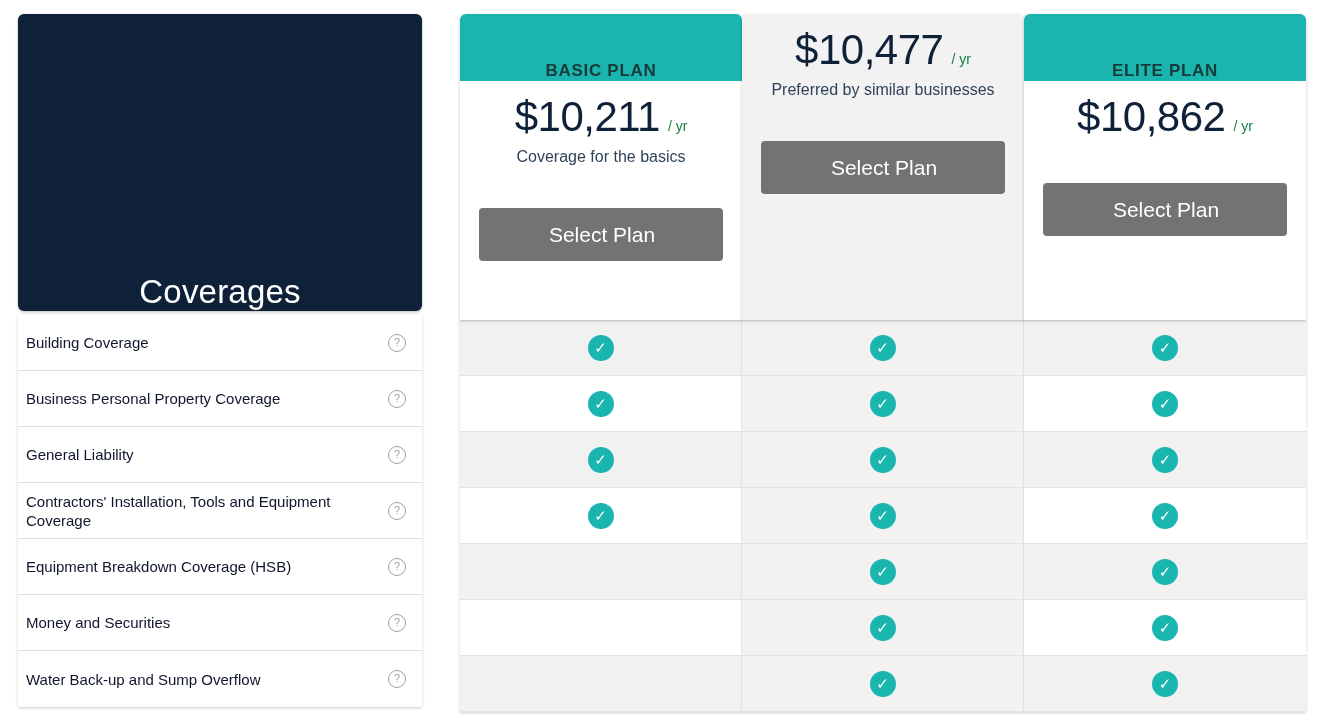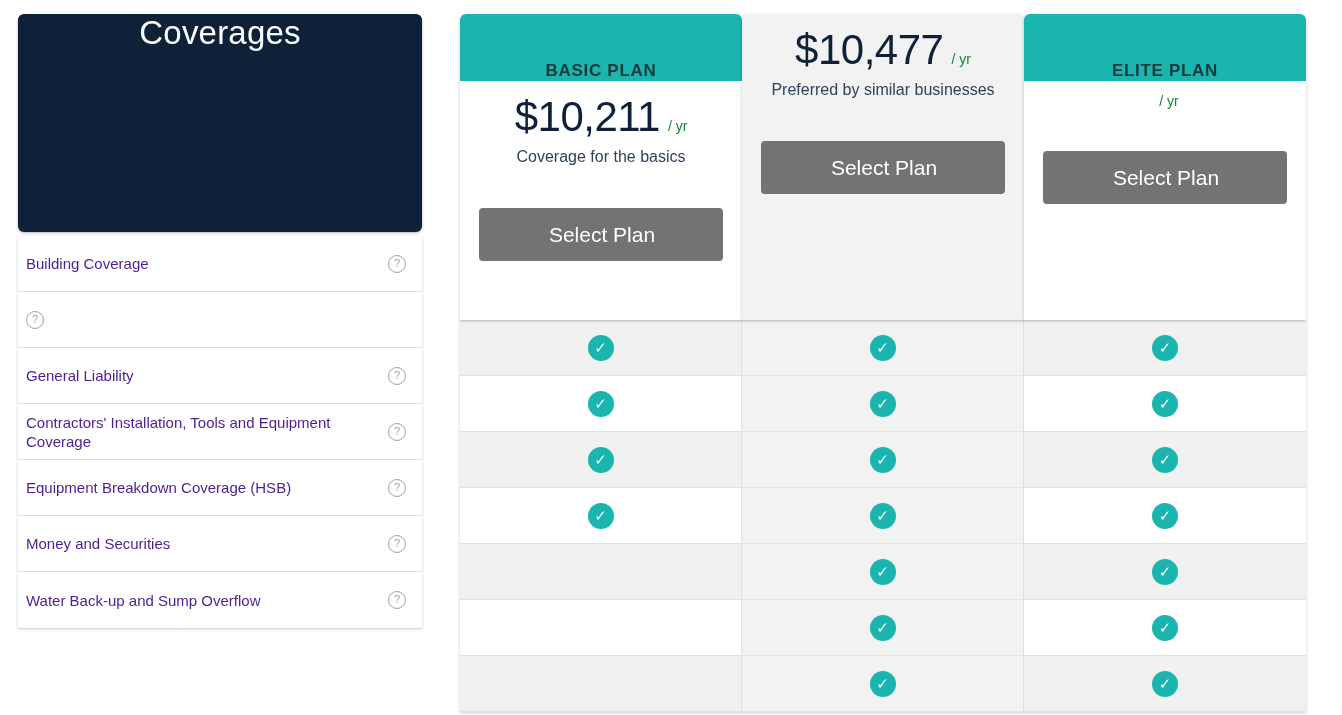--- a/index.html
+++ b/index.html
@@ -17,25 +17,25 @@
   }
 
   
   #left-panel {
     position: absolute;
     left: 18px;
     top: 14px;
     width: 404px;
   }
   #coverages-header {
-    height: 218px;
+    height: 297px;
     background: #0e2138;
     border-radius: 6px;
     display: flex;
-    align-items: flex-start;
+    align-items: flex-end;
     justify-content: center;
     box-shadow: 0 1px 3px rgba(0,0,0,0.28);
   }
   #coverages-title {
     color: #ffffff;
     font-size: 33px;
     font-weight: 400;
     letter-spacing: 0.2px;
   }
   #coverage-list {
@@ -48,21 +48,21 @@
     display: flex;
     align-items: center;
     justify-content: space-between;
     box-sizing: border-box;
     padding: 0 16px 0 8px;
     height: 56px;
     border-bottom: 1px solid #d8dde2;
   }
   .coverage-row:last-child { border-bottom: none; }
   .coverage-label {
-    color: #4c1d95;
+    color: #0f172a;
     font-size: 15px;
     line-height: 19px;
     padding-right: 10px;
   }
   .help-icon {
     flex: 0 0 auto;
     width: 16px;
     height: 16px;
     border-radius: 50%;
     border: 1px solid #9aa3ad;
@@ -194,20 +194,21 @@
   <div id="left-panel">
     <div id="coverages-header">
       <div id="coverages-title">Coverages</div>
     </div>
     <div id="coverage-list">
         <div class="coverage-row">
           <div class="coverage-label">Building Coverage</div>
           <div class="help-icon">?</div>
         </div>
         <div class="coverage-row">
+          <div class="coverage-label">Business Personal Property Coverage</div>
           <div class="help-icon">?</div>
         </div>
         <div class="coverage-row">
           <div class="coverage-label">General Liability</div>
           <div class="help-icon">?</div>
         </div>
         <div class="coverage-row">
           <div class="coverage-label">Contractors' Installation, Tools and Equipment Coverage</div>
           <div class="help-icon">?</div>
         </div>
@@ -250,20 +251,21 @@
             <div class="plan-tagline">Preferred by similar businesses</div>
             <button class="select-plan-btn">Select Plan</button>
           </div>
         </div>
         <div class="plan-col-head">
           <div class="plan-banner">
             <div class="plan-banner-label">ELITE PLAN</div>
           </div>
           <div class="plan-body">
             <div class="price-line">
+              <span class="price">$10,862</span>
               <span class="price-period">/ yr</span>
             </div>
             <button class="select-plan-btn">Select Plan</button>
           </div>
         </div>
       </div>
     <div id="plans-body">
       <div class="matrix-row">
           <div class="matrix-cell stripe">
             <div class="check-icon">✓</div>

